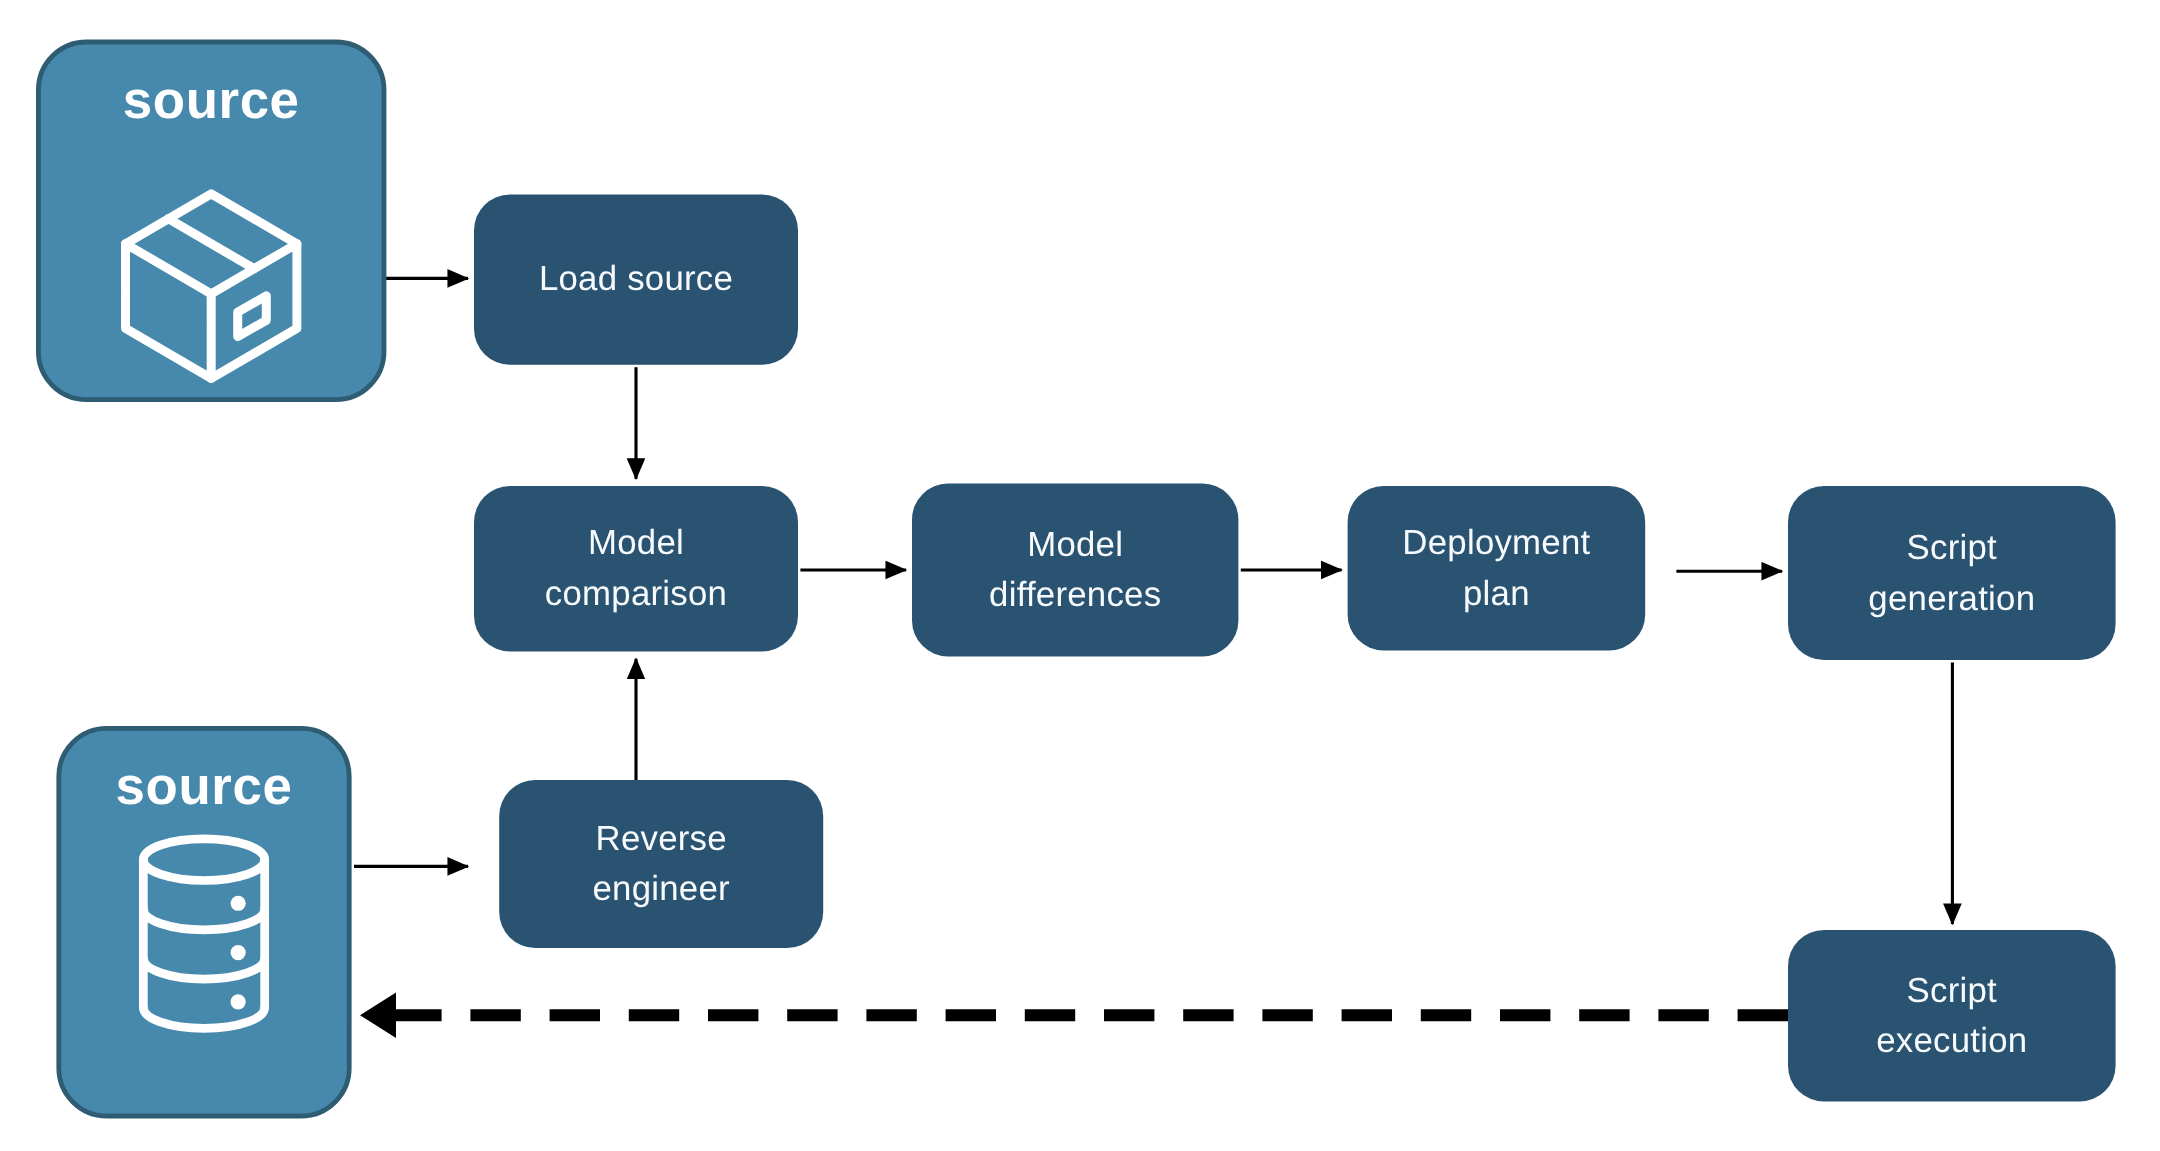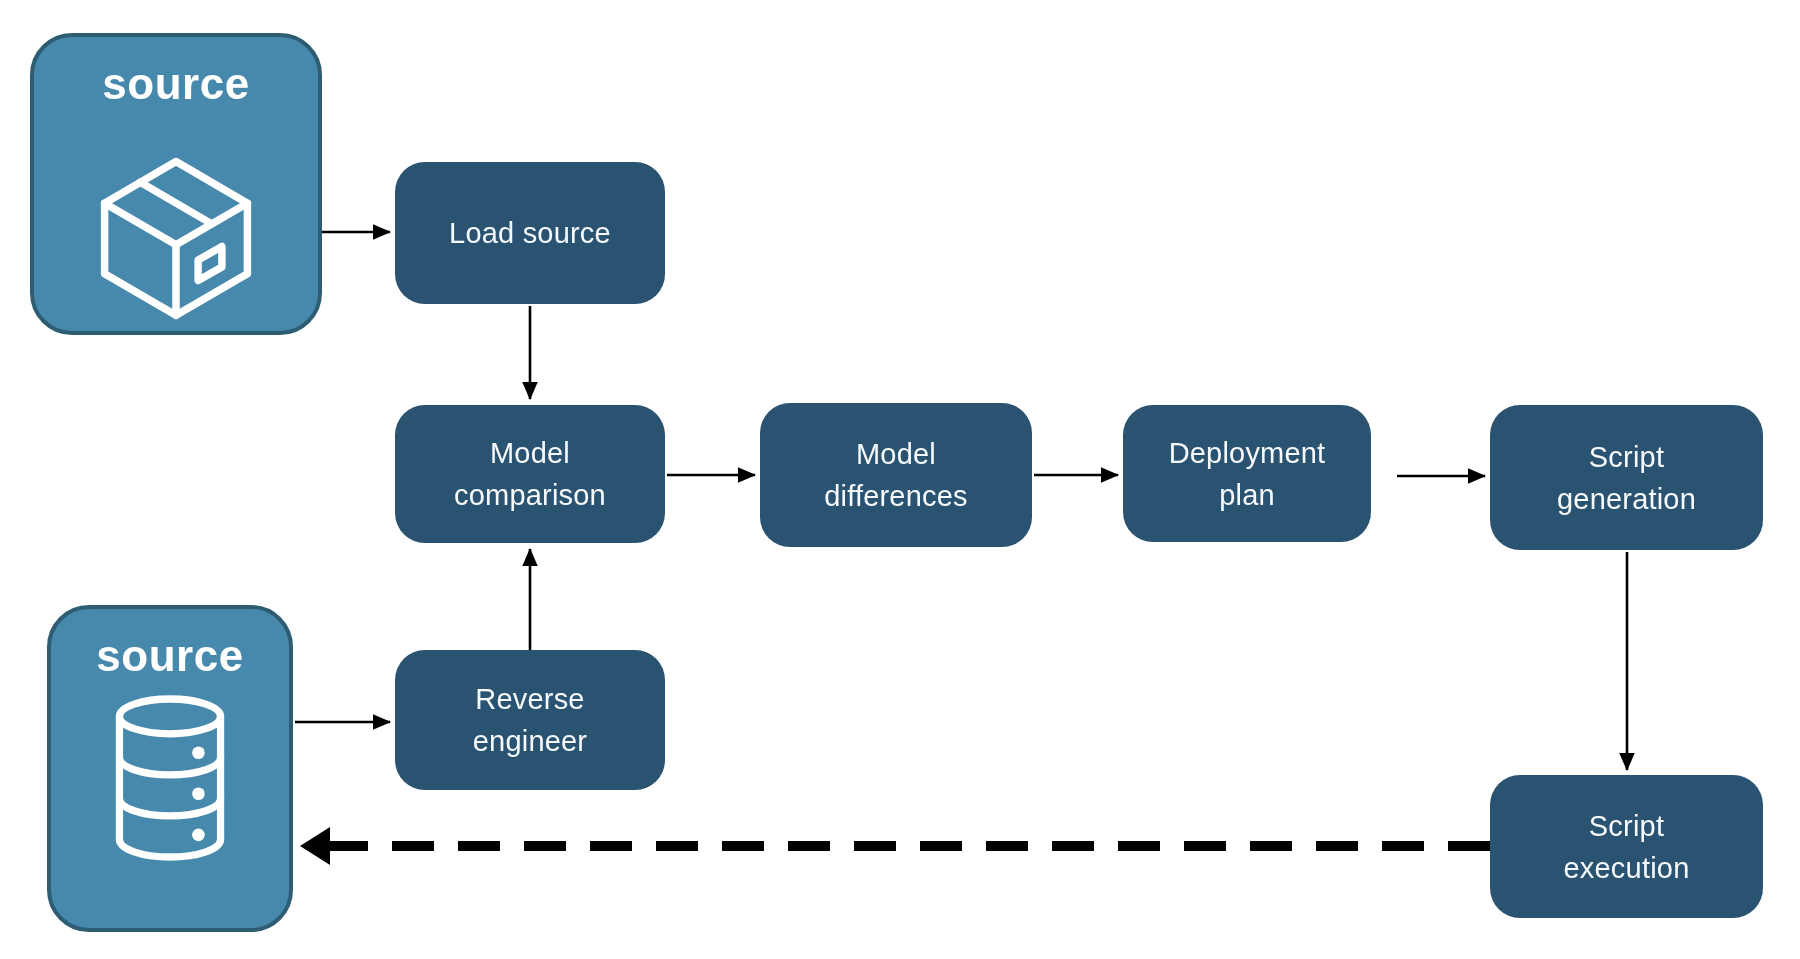--- a/index.html
+++ b/index.html
@@ -36,21 +36,21 @@
     color:var(--node-text);
     font-size:29px;line-height:42px;
     white-space:pre-line;
     letter-spacing:.2px;
   }
   #n-load-model        {left:395px;top:162px;width:270px;height:142px;}
   #n-model-comparison  {left:395px;top:405px;width:270px;height:138px;}
   #n-model-differences {left:760px;top:403px;width:272px;height:144px;}
   #n-deployment-plan   {left:1123px;top:405px;width:248px;height:137px;}
   #n-script-generation {left:1490px;top:405px;width:273px;height:145px;}
-  #n-reverse-engineer  {left:395px;top:650px;width:270px;height:140px;}
+  #n-reverse-engineer  {left:416px;top:650px;width:270px;height:140px;}
   #n-script-execution  {left:1490px;top:775px;width:273px;height:143px;}
   
   .entity{
     position:absolute;
     background:var(--entity-fill);
     border:4px solid var(--entity-border);
     border-radius:42px;
     box-sizing:border-box;
     display:flex;flex-direction:column;align-items:center;
   }

